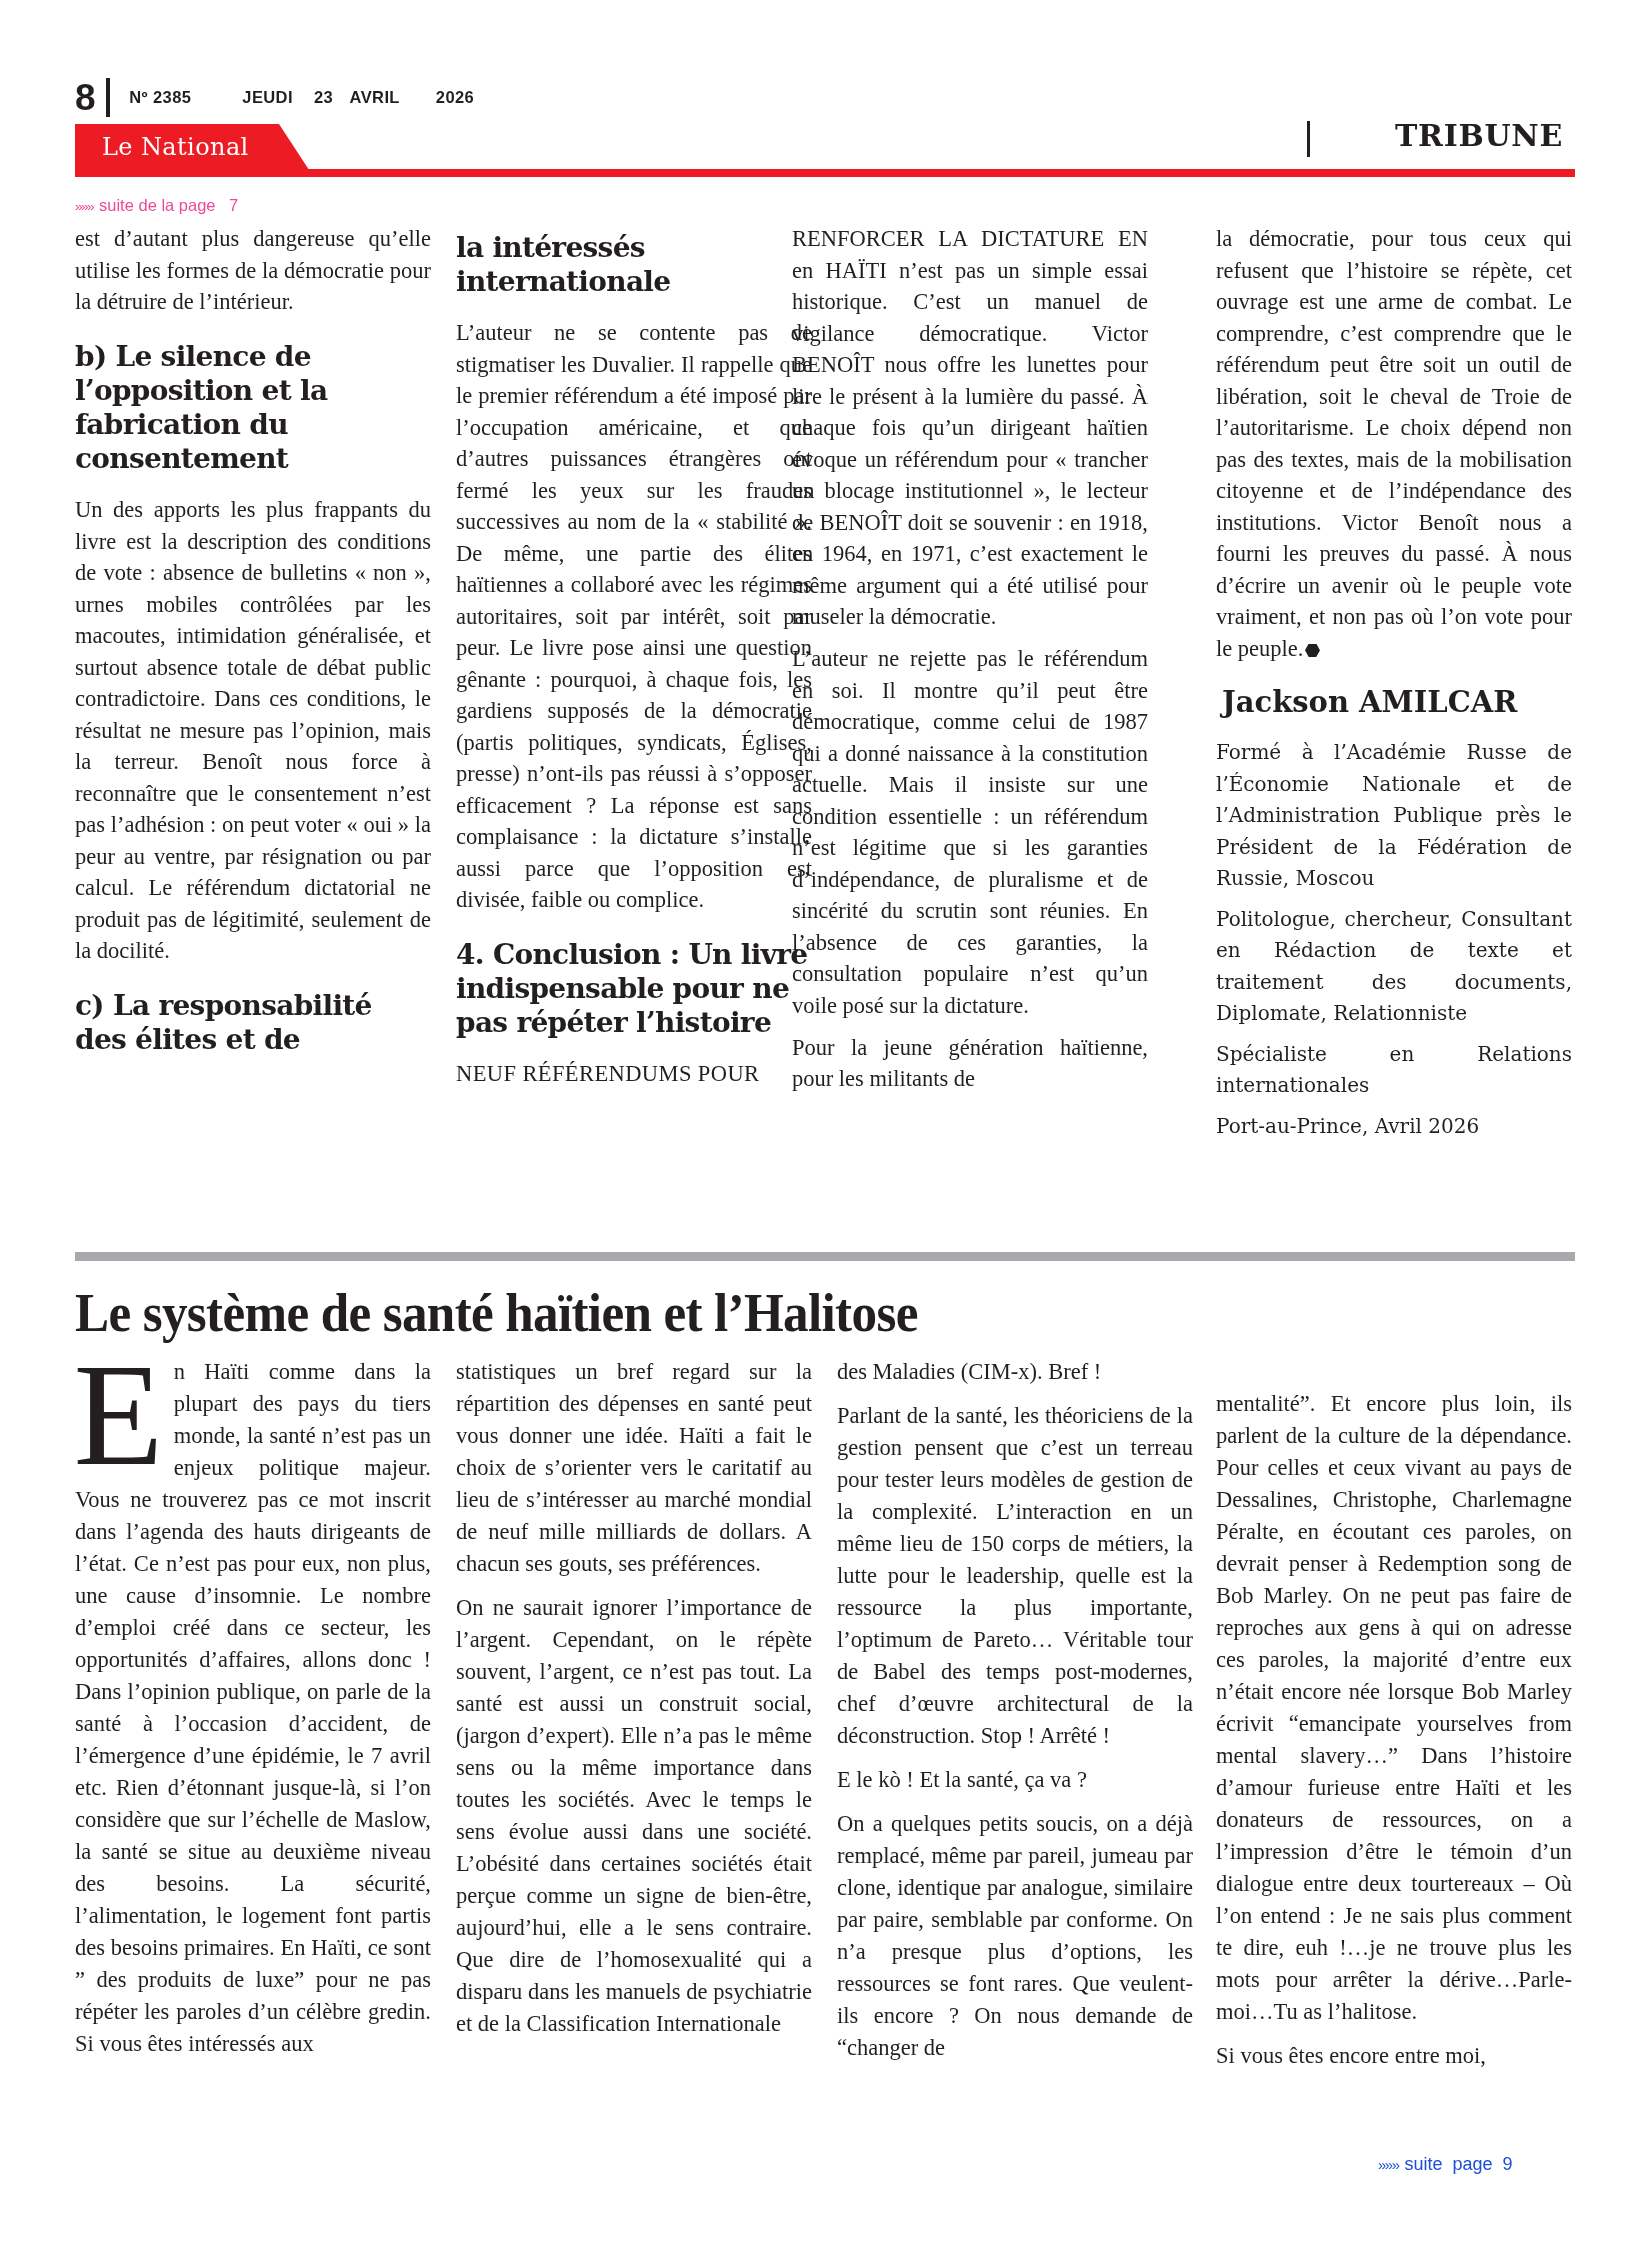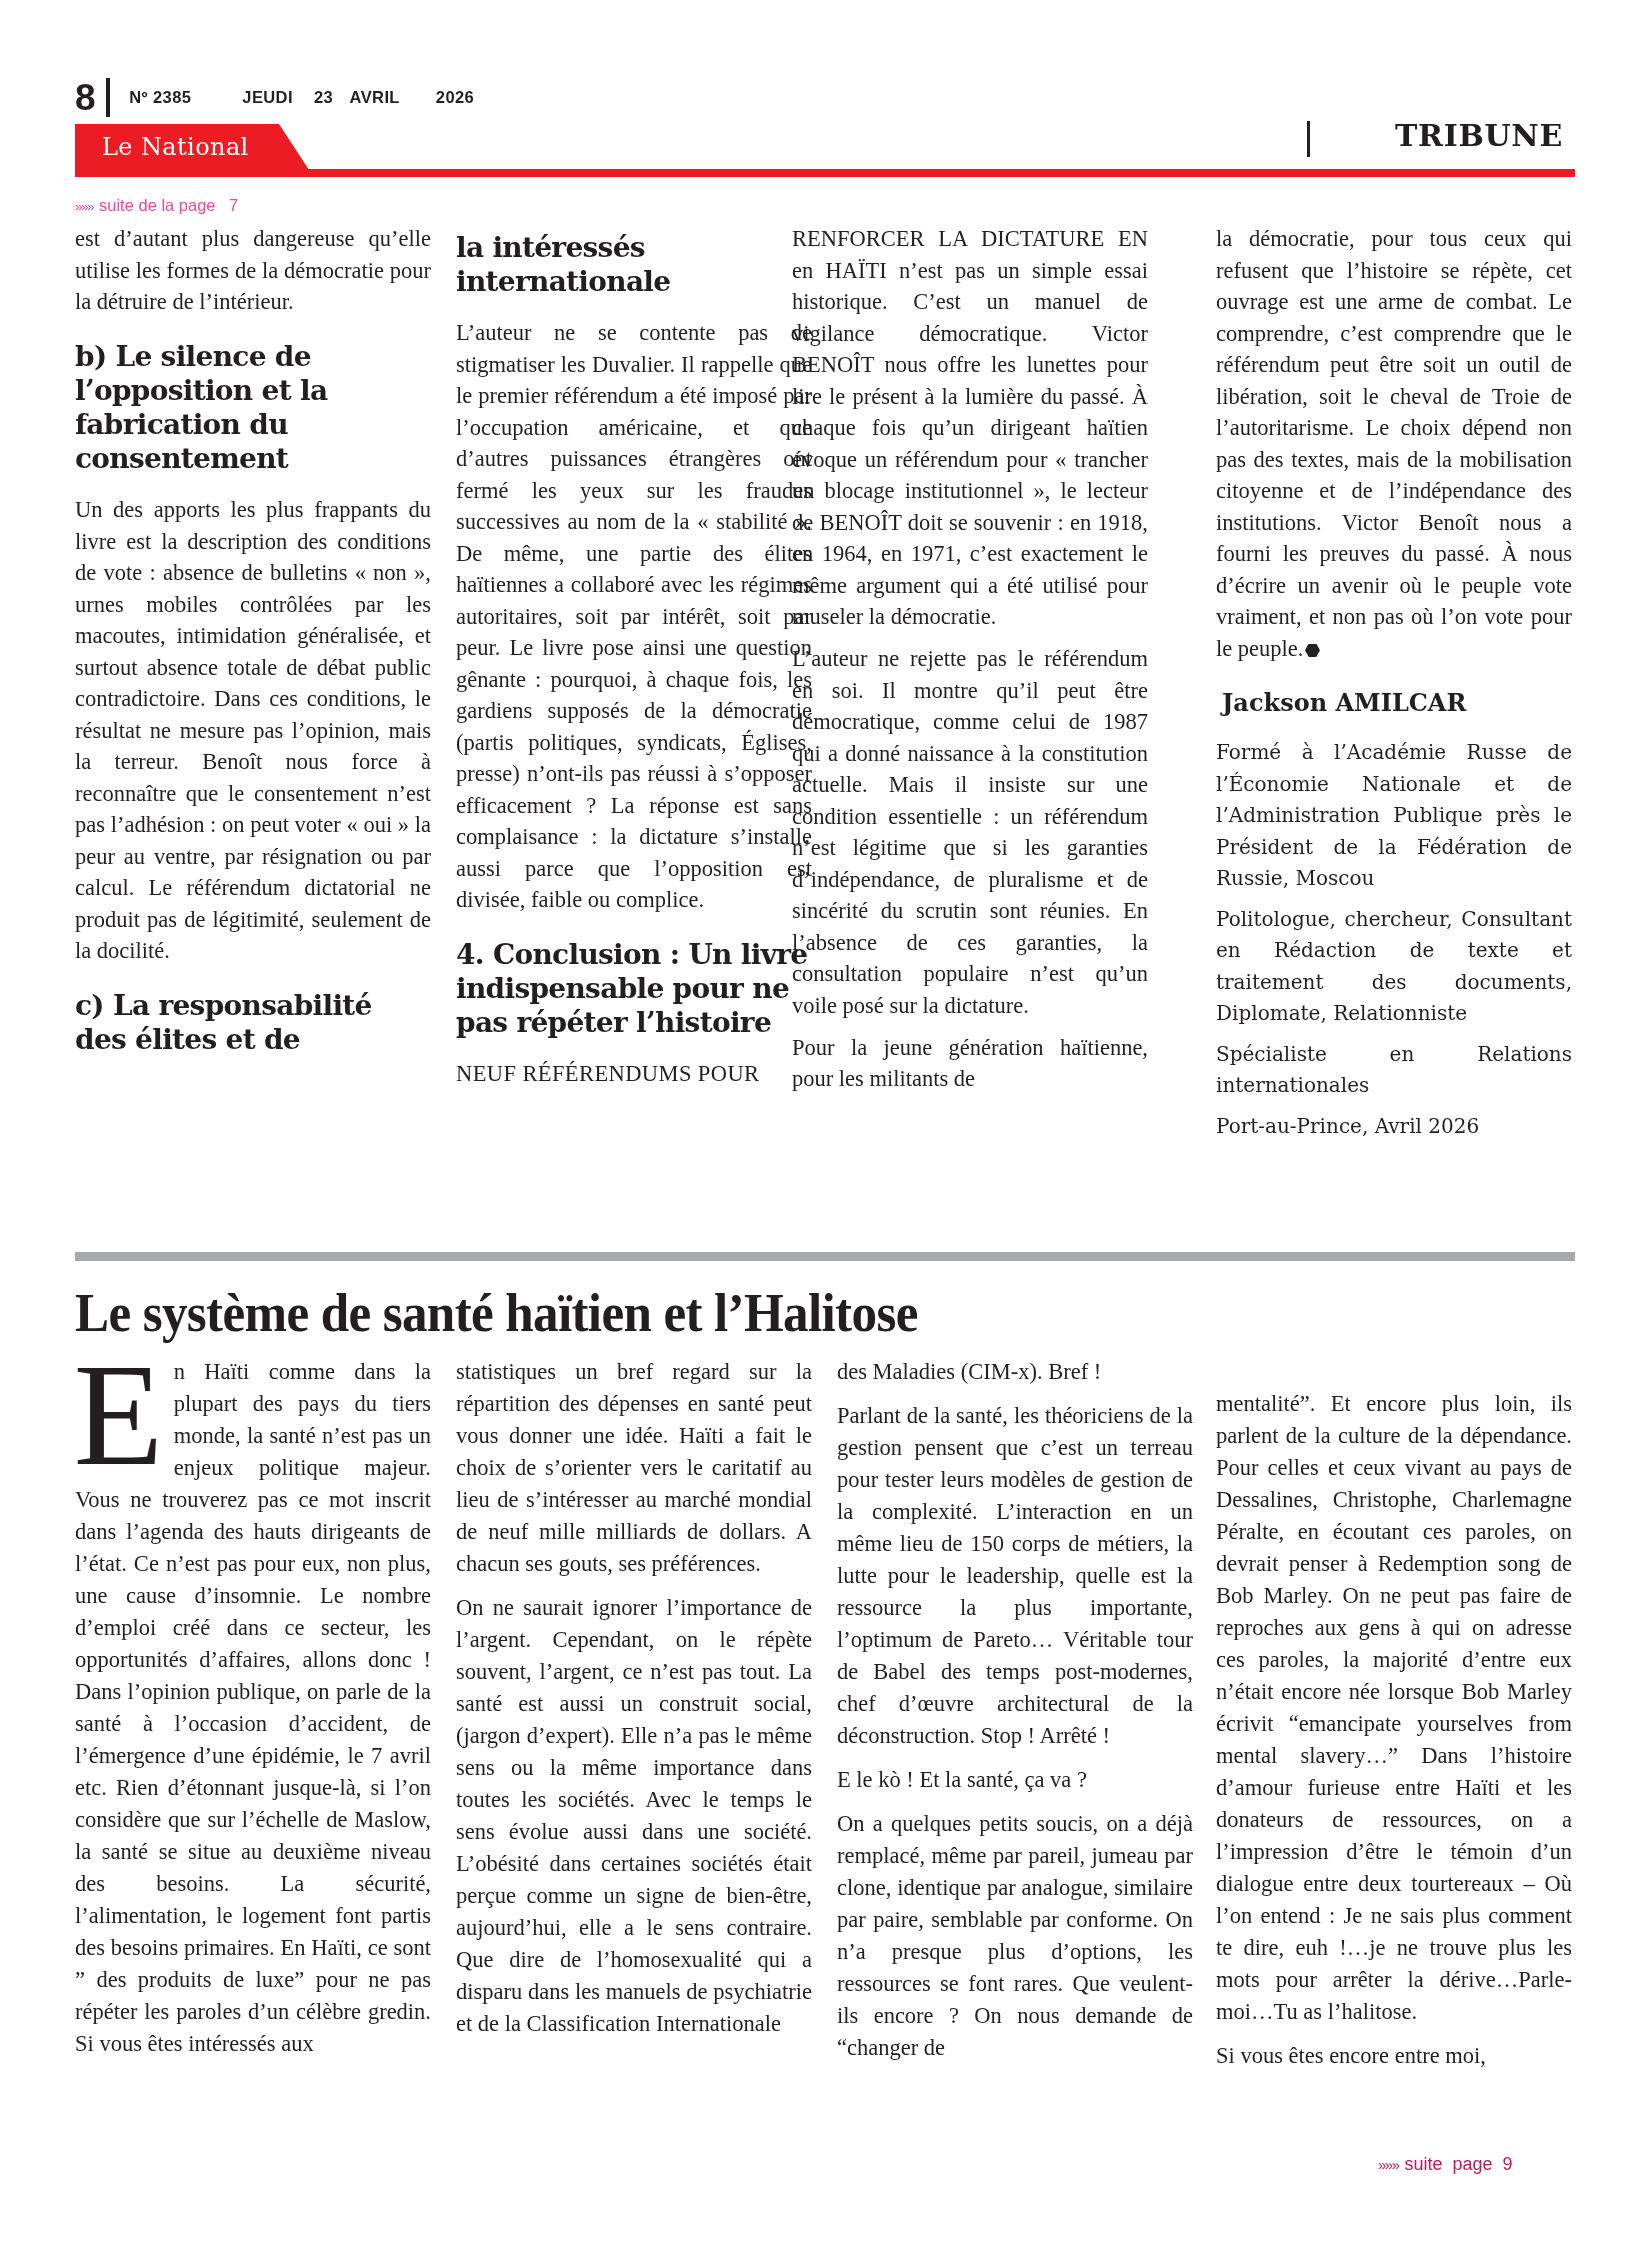--- a/index.html
+++ b/index.html
@@ -36,37 +36,37 @@
   .col h3 { font-family: "DejaVu Serif", serif; font-weight: bold; font-size: 28px; line-height: 34px; letter-spacing: -0.7px;
             text-align: left; margin: 22.5px 0 18px; }
   .col h3.first { margin-top: 0; }
   .top1 { left: 75px; top: 223px; }
   .top2 { left: 456px; top: 231px; }
   .top3 { left: 792px; top: 223px; }
   .top4 { left: 1216px; top: 223px; }
   .caps { letter-spacing: 0.4px; }
   .endmark { display: inline-block; width: 15px; height: 13.5px; background: #231f20; margin-left: 1.5px; vertical-align: -1.5px;
              clip-path: polygon(25% 0, 75% 0, 100% 50%, 75% 100%, 25% 100%, 0 50%); }
-  .author { font-family: "DejaVu Serif", serif; font-weight: bold; font-size: 24px; line-height: 37px; margin: 19.5px 0 16.5px 6px; text-align: left; }
+  .author { font-family: "DejaVu Serif", serif; font-weight: bold; font-size: 29px; line-height: 37px; margin: 19.5px 0 16.5px 6px; text-align: left; }
   .bio p { font-family: "DejaVu Serif", serif; font-size: 20px; line-height: 31.5px; margin-bottom: 9px; }
 
   
   .gray-rule { position: absolute; left: 75px; top: 1252px; width: 1500px; height: 9px; background: #a7a9ac; }
   .headline { position: absolute; left: 75px; top: 1275px; font-family: "Liberation Serif", serif; font-weight: bold;
               font-size: 55px; line-height: 75px; letter-spacing: -0.7px; transform: scaleX(0.93); transform-origin: left; }
 
   .bcol { position: absolute; top: 1356px; width: 356px; font-size: 22.5px; line-height: 32px; text-align: justify; }
   .bcol p { margin-bottom: 12px; }
   .b1 { left: 75px; }
   .b2 { left: 456px; }
   .b3 { left: 837px; }
   .b4 { left: 1216px; margin-top: 32px; }
   .dropcap { float: left; font-family: "Liberation Serif", serif; font-size: 147px; line-height: 112px; margin: 3px 10.5px 0 -1.5px; height: 120px; }
 
-  .suite-bottom { position: absolute; left: 1378px; top: 2154px; color: #be185d; font-family: "Liberation Sans", sans-serif; font-size: 18px; }
+  .suite-bottom { position: absolute; left: 1378px; top: 2154px; color: #1d4ed8; font-family: "Liberation Sans", sans-serif; font-size: 18px; }
   .suite-bottom .arrows { letter-spacing: -1.5px; margin-right: 6px; font-size: 15px; }
 </style>
 </head>
 <body>
 
 <div class="hdr-meta">
   <span class="page-num">8</span>
   <span class="hdr-bar"></span>
   <span class="hdr-item hdr-issue">Nº 2385</span>
   <span class="hdr-item hdr-day">JEUDI</span>

